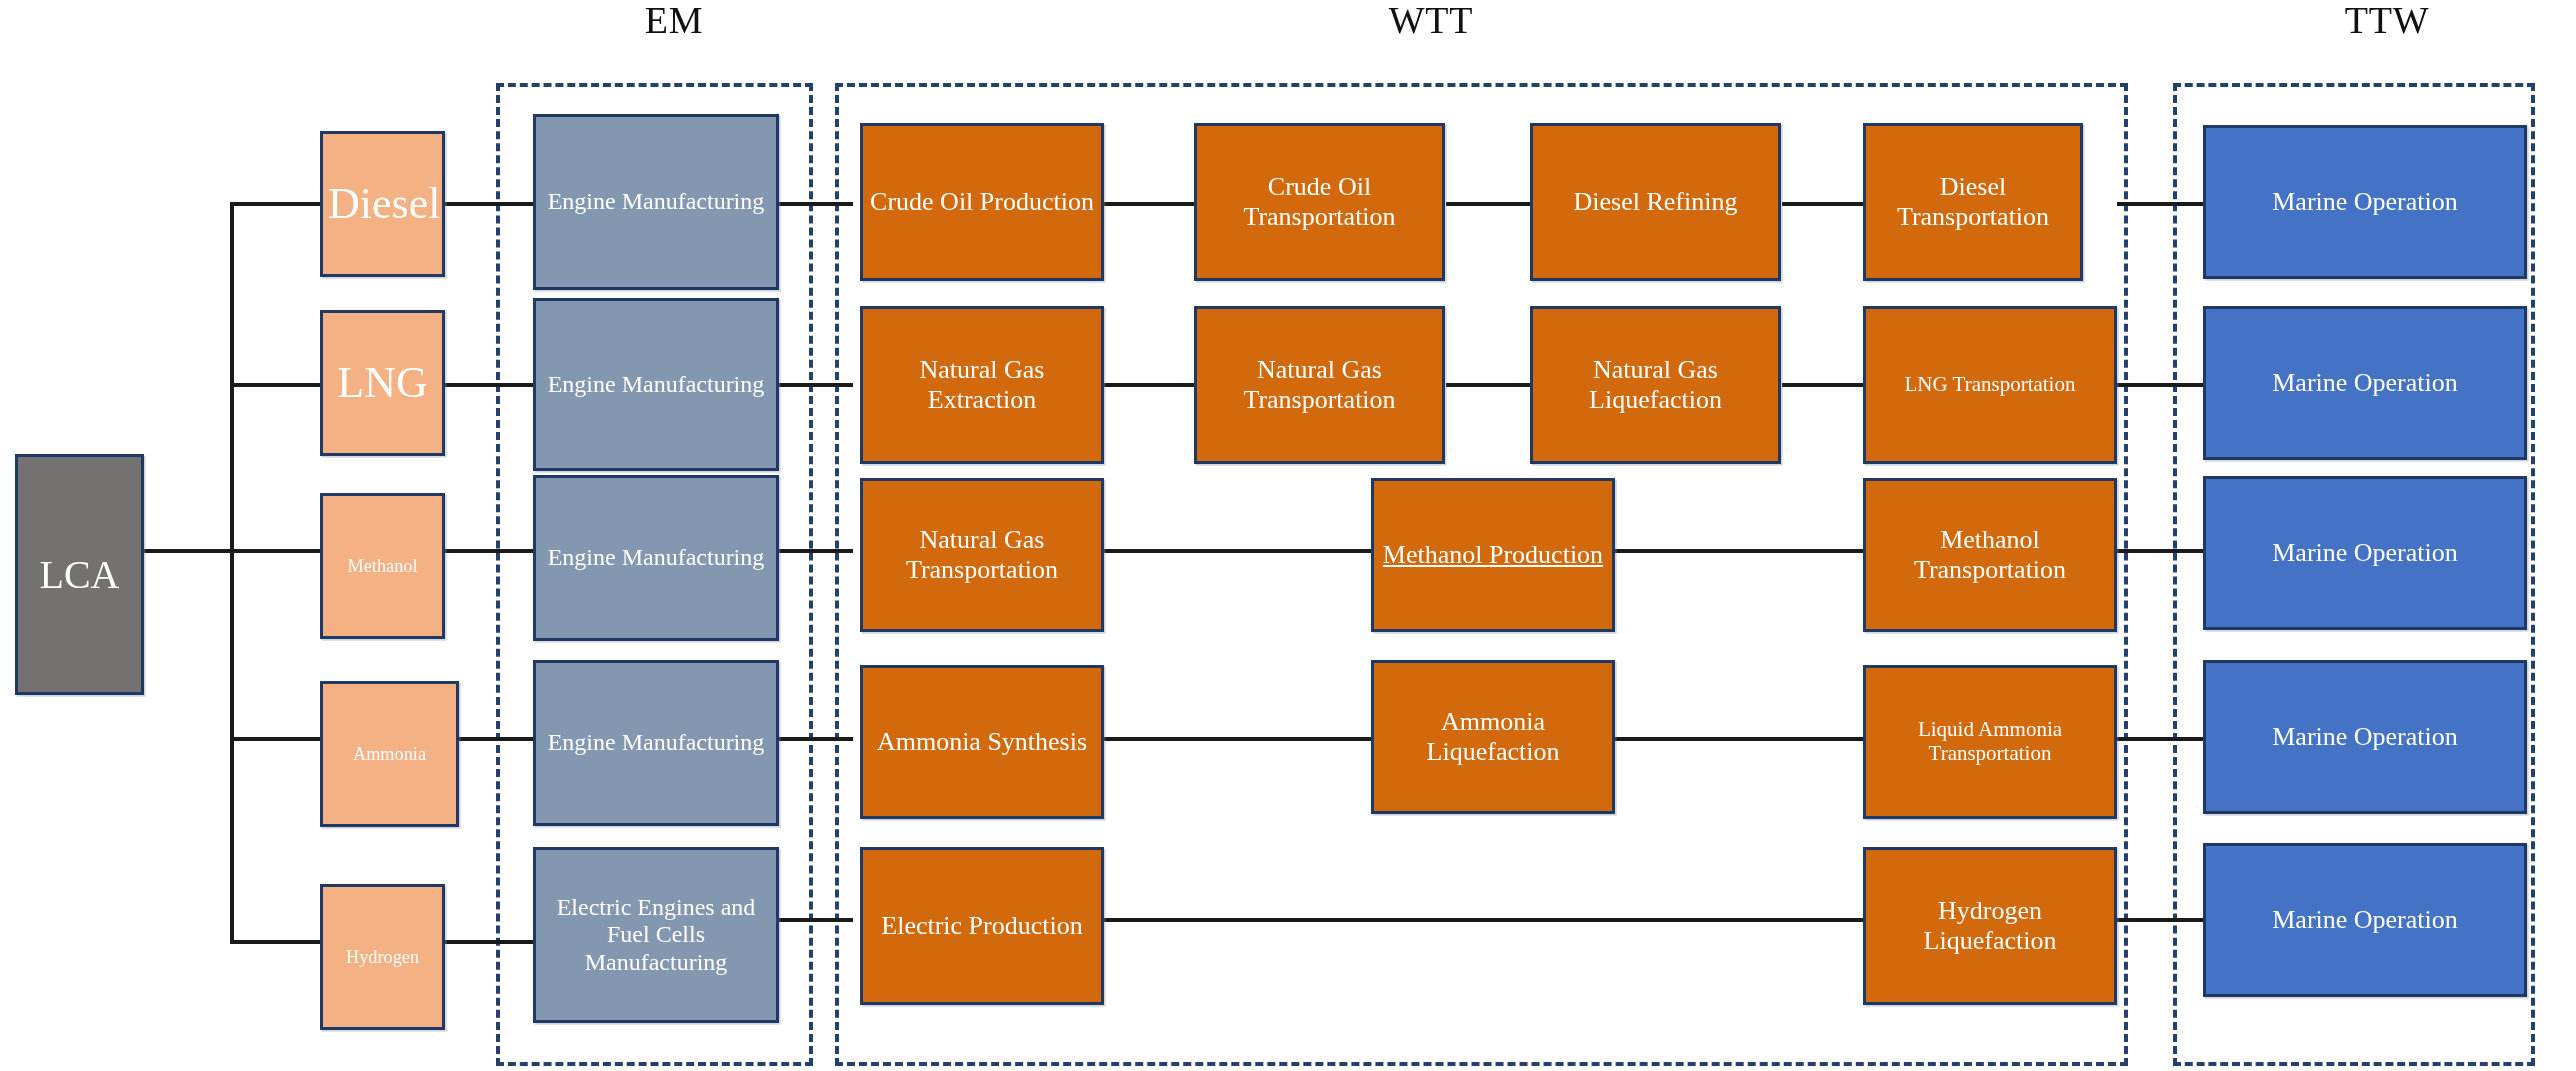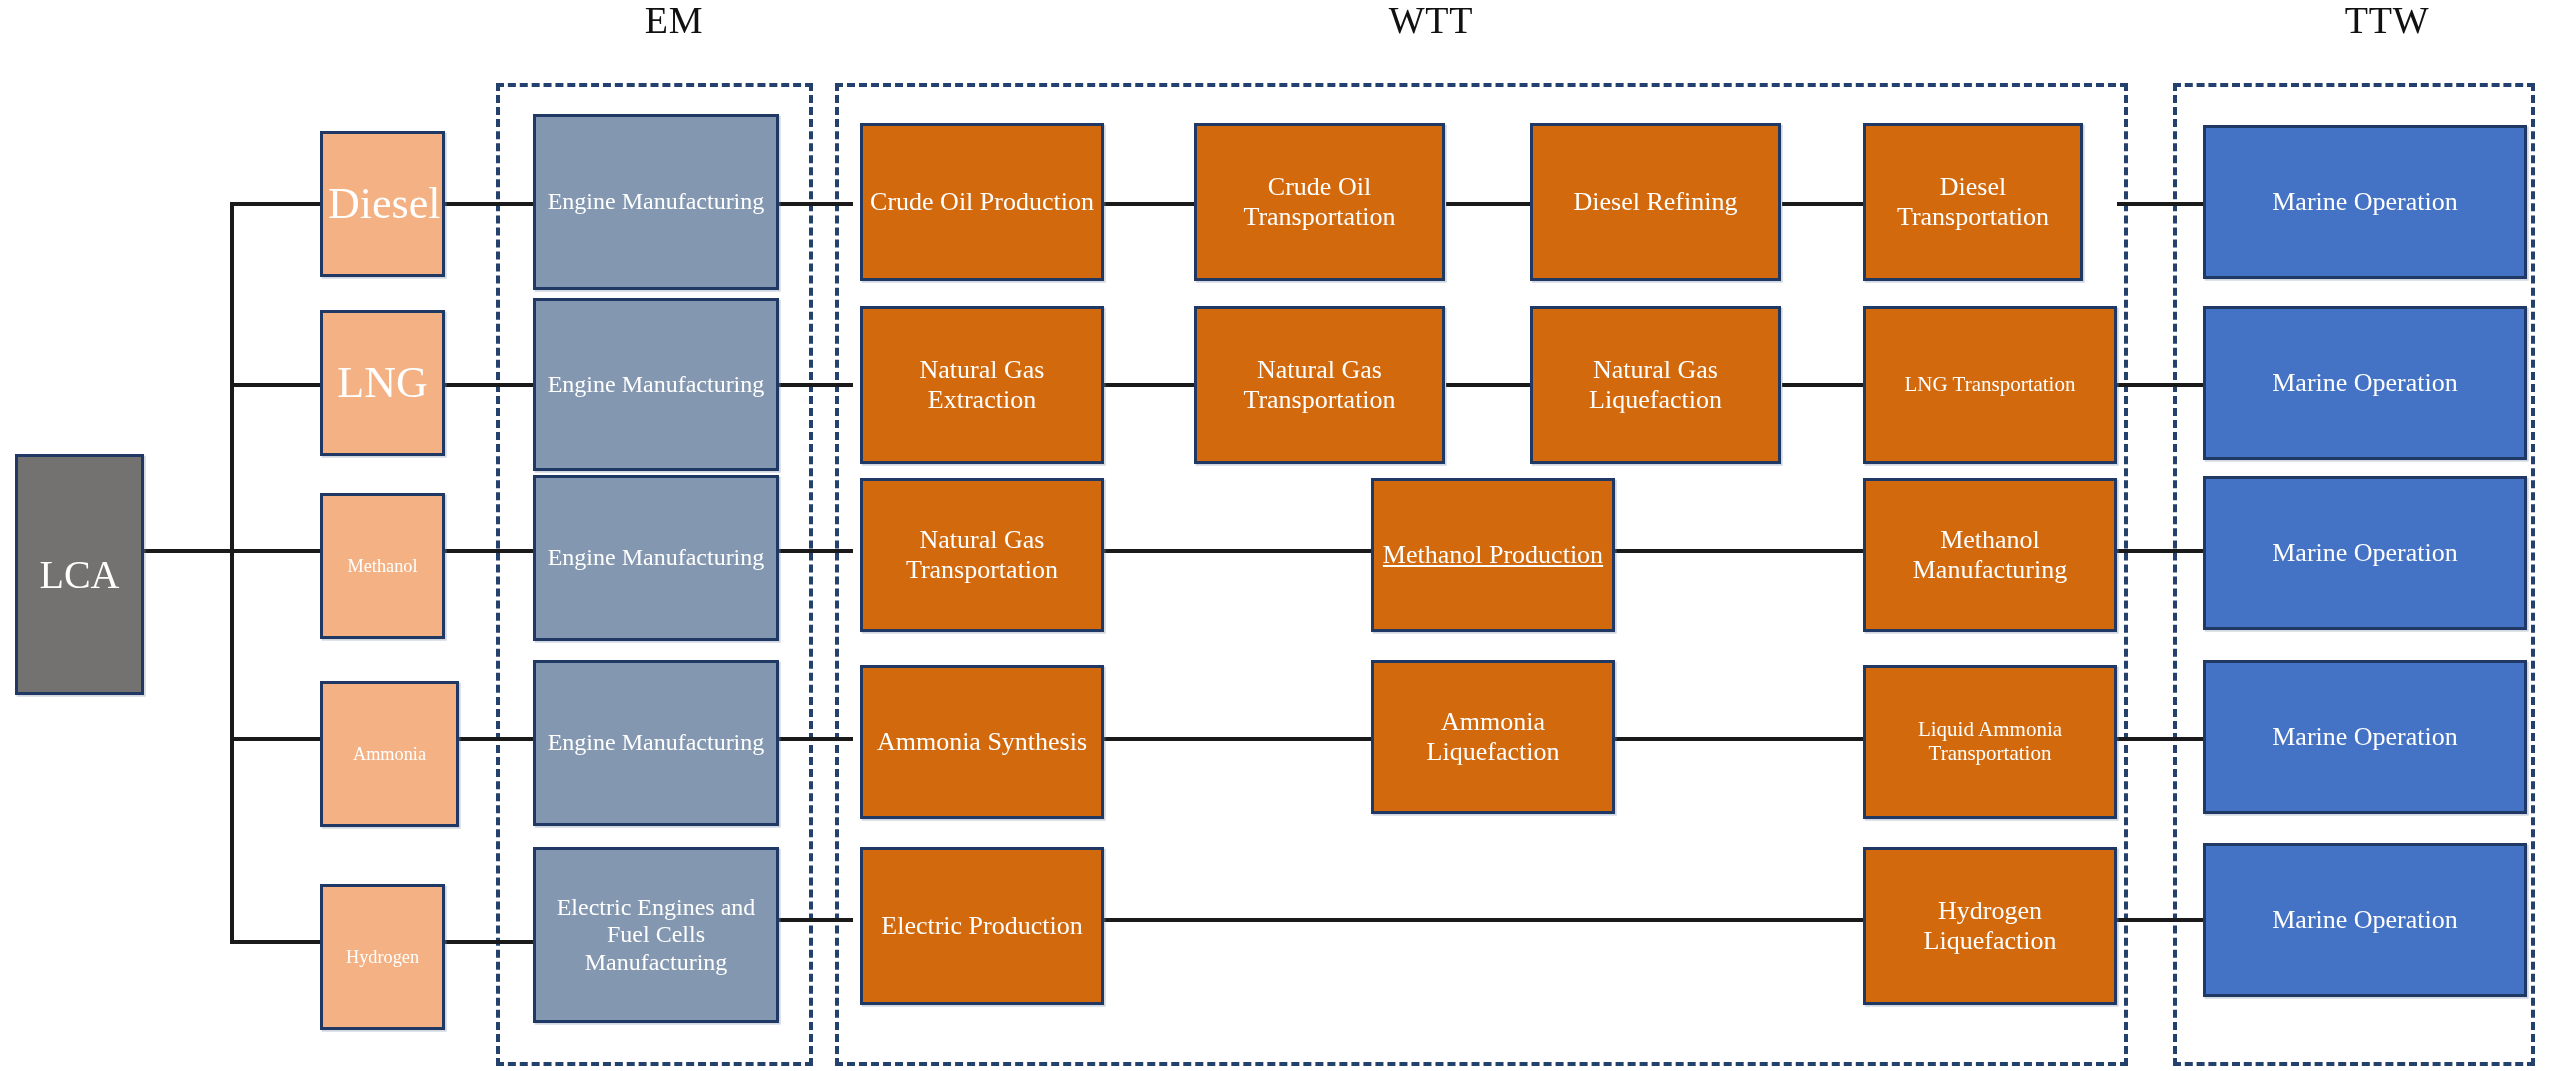--- a/index.html
+++ b/index.html
@@ -158,21 +158,21 @@
     <span>LNG Transportation</span>
   </div>
 
   <div class="node n-wtt" style="left:860px;top:478px;width:244px;height:154px;">
     <span>Natural Gas Transportation</span>
   </div>
   <div class="node n-wtt" style="left:1371px;top:478px;width:244px;height:154px;text-decoration:underline;">
     <span>Methanol Production</span>
   </div>
   <div class="node n-wtt" style="left:1863px;top:478px;width:254px;height:154px;">
-    <span>Methanol Manufacturing</span>
+    <span>Methanol Transportation</span>
   </div>
 
   <div class="node n-wtt" style="left:860px;top:665px;width:244px;height:154px;">
     <span>Ammonia Synthesis</span>
   </div>
   <div class="node n-wtt" style="left:1371px;top:660px;width:244px;height:154px;">
     <span>Ammonia Liquefaction</span>
   </div>
   <div class="node n-wtt f-xs" style="left:1863px;top:665px;width:254px;height:154px;">
     <span>Liquid Ammonia Transportation</span>

